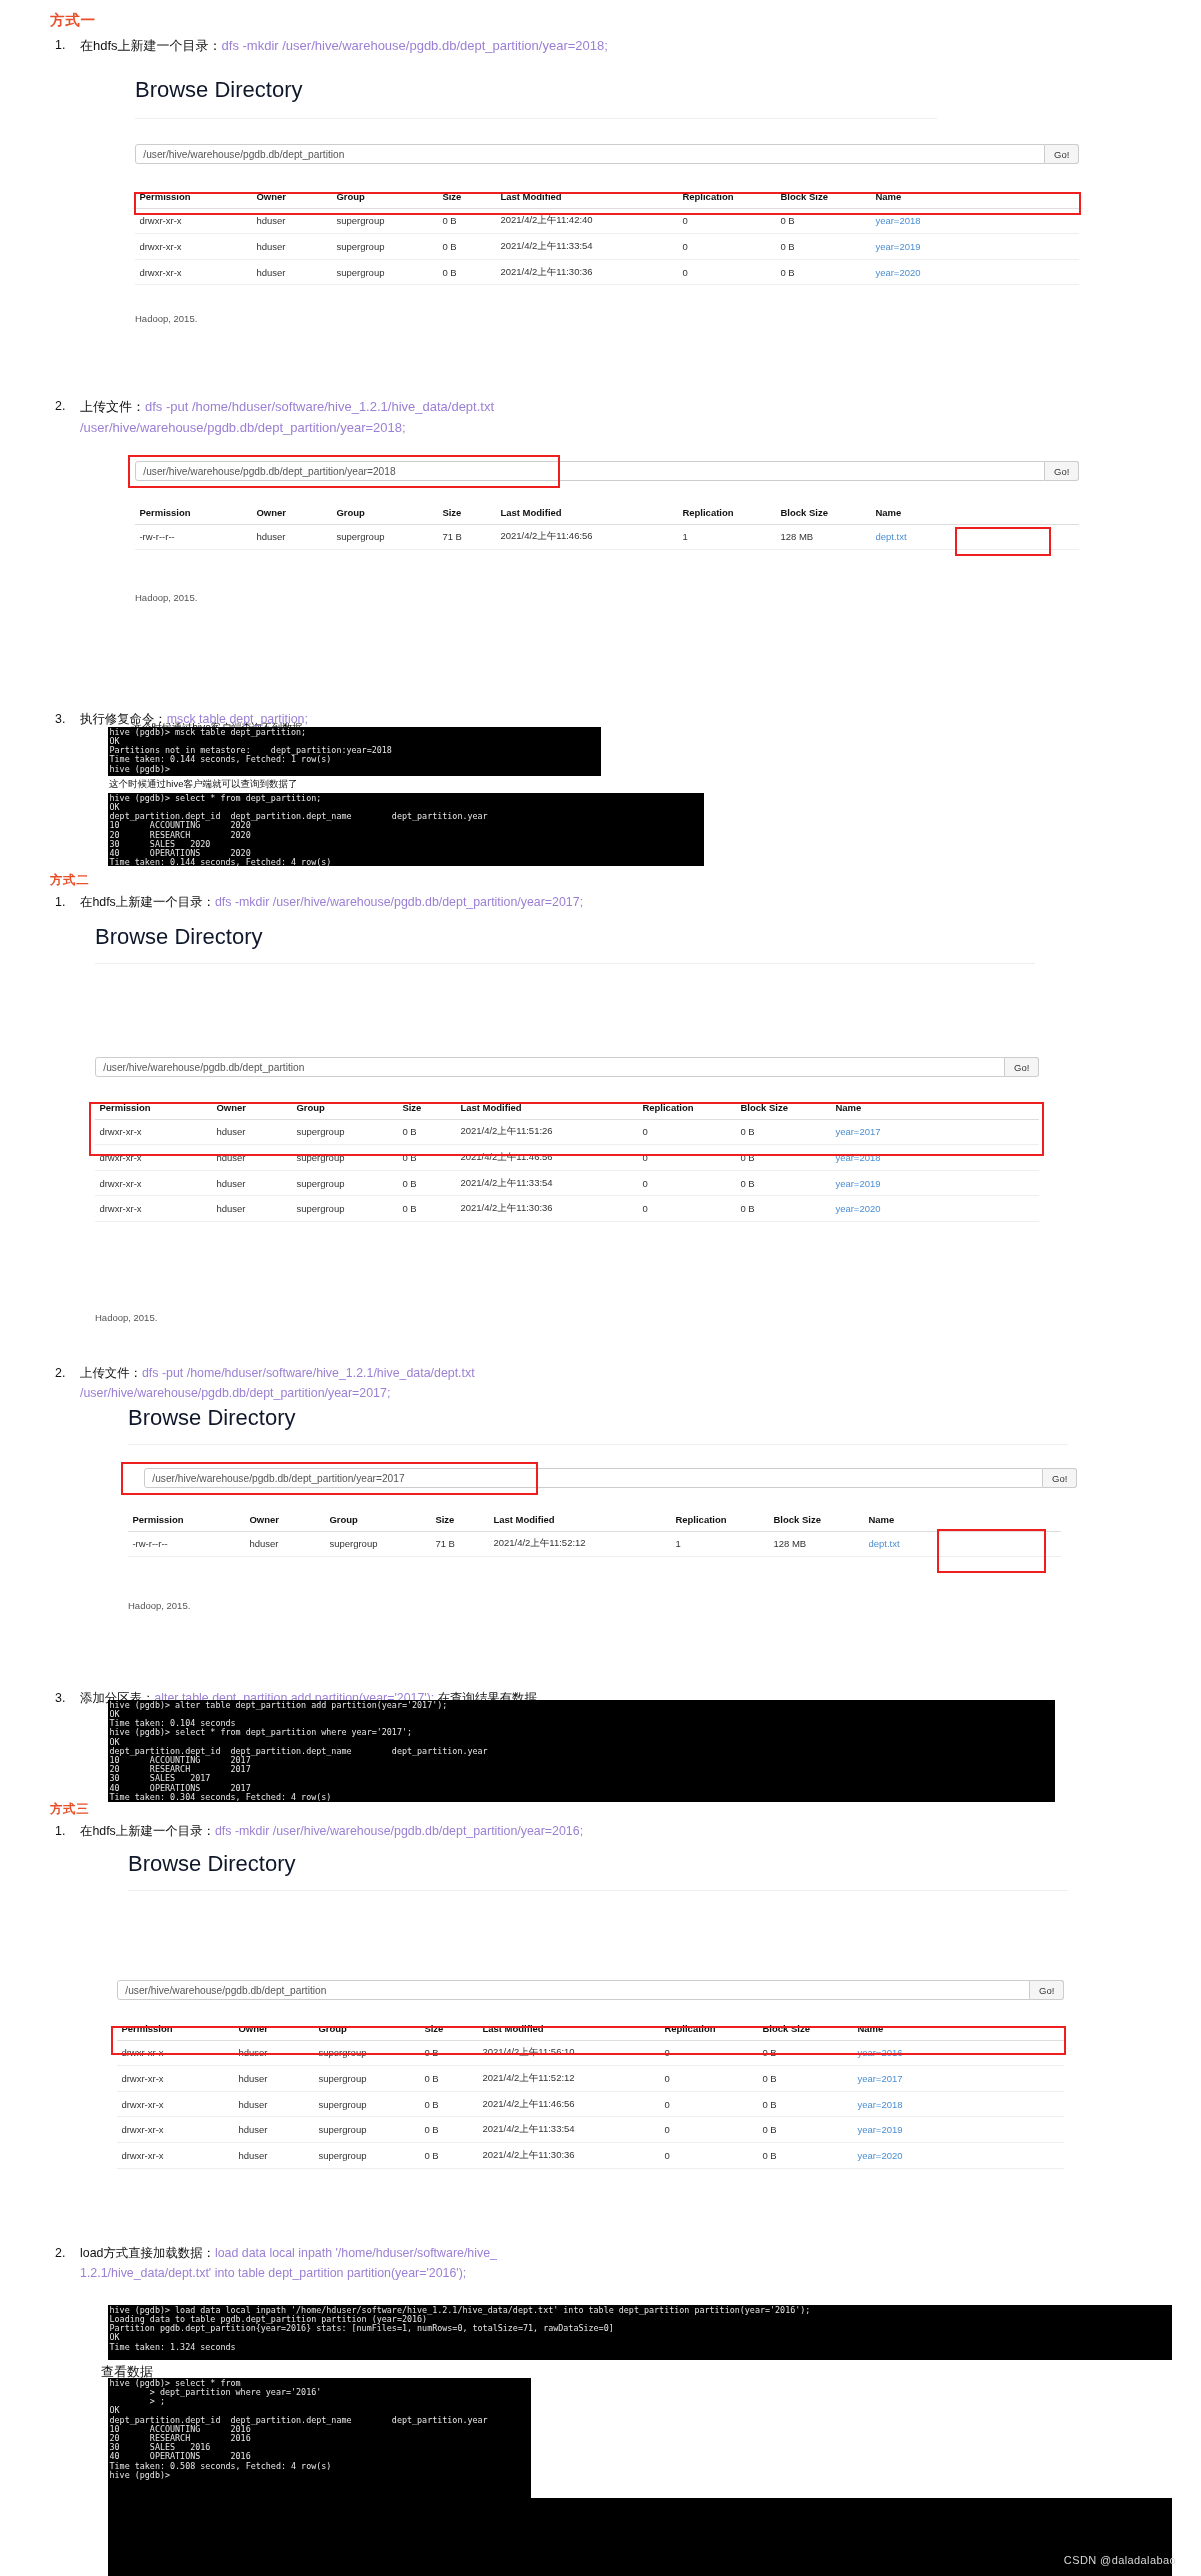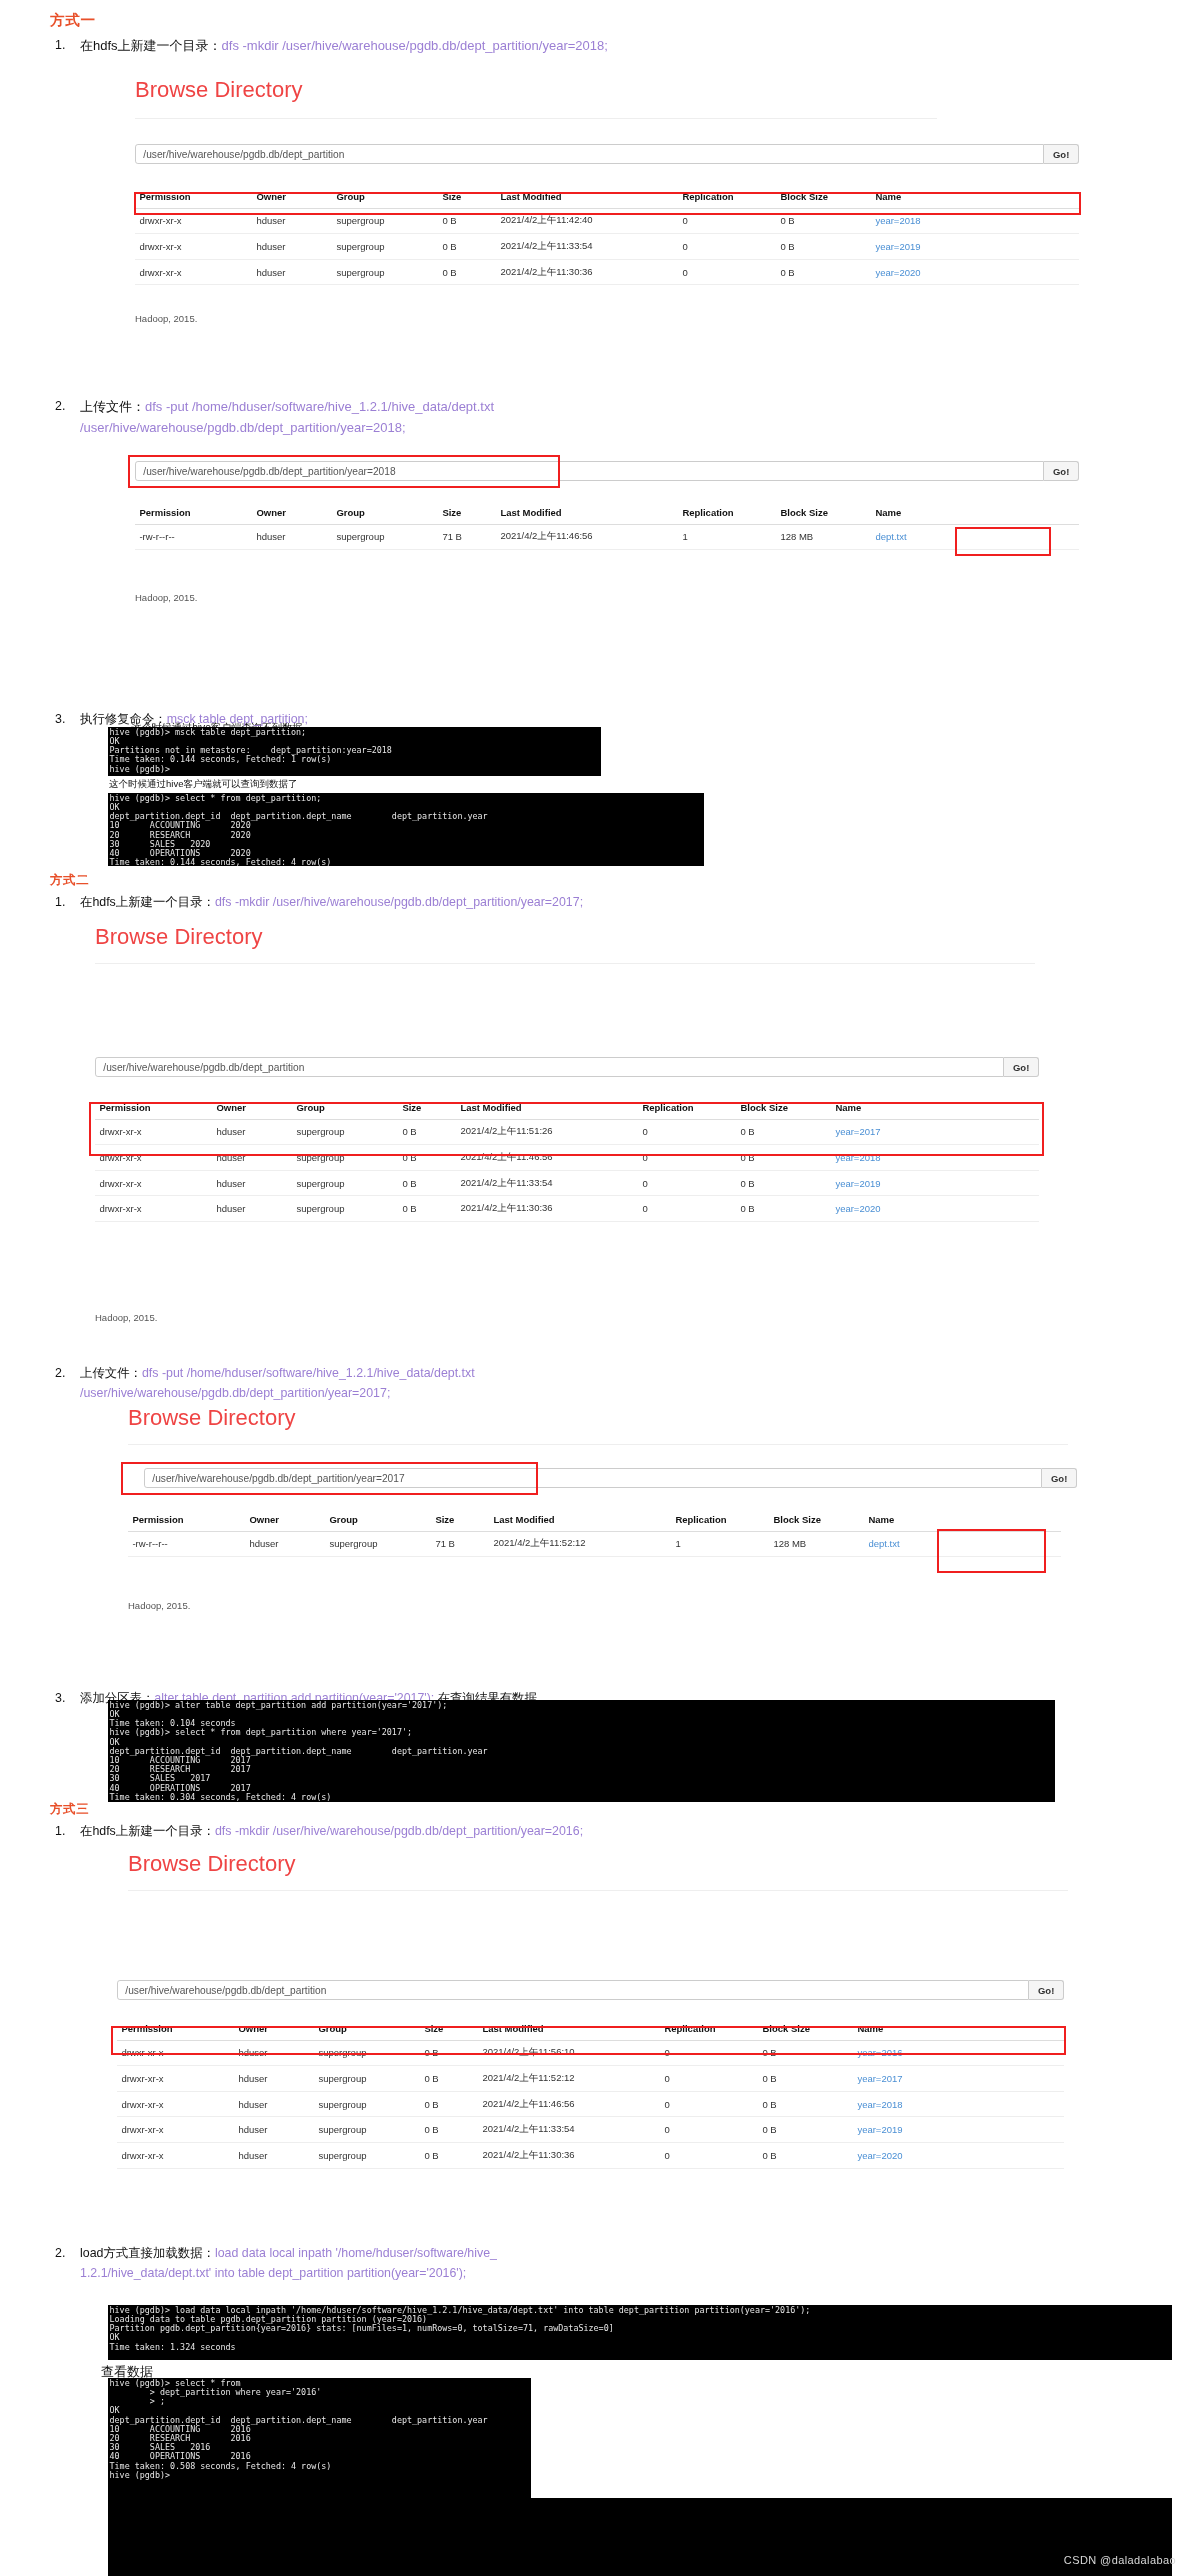--- a/index.html
+++ b/index.html
@@ -31,21 +31,21 @@
   .step .num{
     position:absolute; left:-25px; top:0;
     font-size:12.4px; color:#111;
   }
   .cmd{ color:#9b7fd4; }
 
   
   .browse-title{
     font-size:22px;
     font-weight:400;
-    color:#ef4444;
+    color:#0f172a;
     font-family:"Liberation Sans","DejaVu Sans",sans-serif;
   }
   .hr-light{ border:0; border-top:0.7px solid #eee; margin:0; }
 
   .pathbar{
     display:flex; align-items:stretch;
   }
   .pathinput{
     flex:1;
     border:0.7px solid #ccc;
@@ -60,21 +60,21 @@
   }
   .gobtn{
     border:0.7px solid #ccc;
     border-left:0;
     border-radius:0 2.9px 2.9px 0;
     background:#f5f5f5;
     font-size:9.5px;
     color:#333;
     padding:0 8.7px;
     height:20.4px;
-    display:flex; align-items:center;font-weight:bold;
+    display:flex; align-items:center;
   }
 
   table.fs{
     width:100%;
     border-collapse:collapse;
     font-size:9.5px;
   }
   table.fs th{
     text-align:left;
     font-weight:bold;

